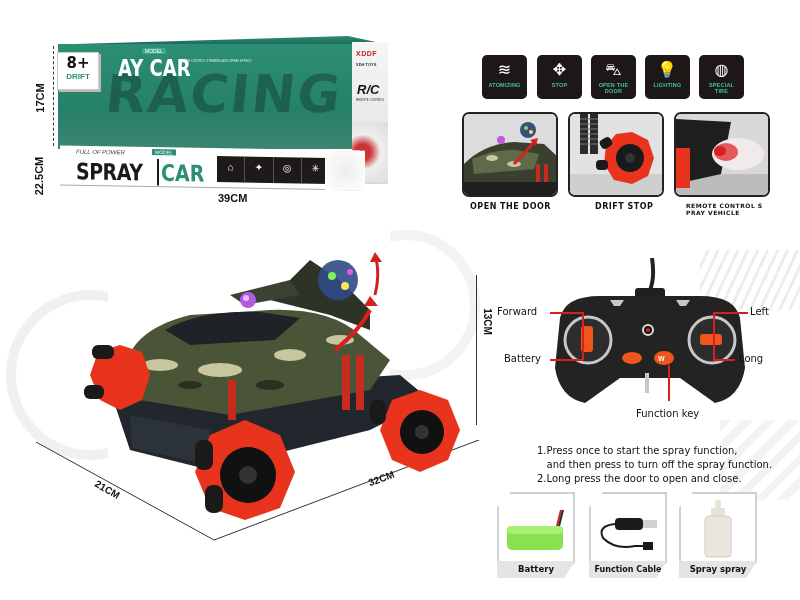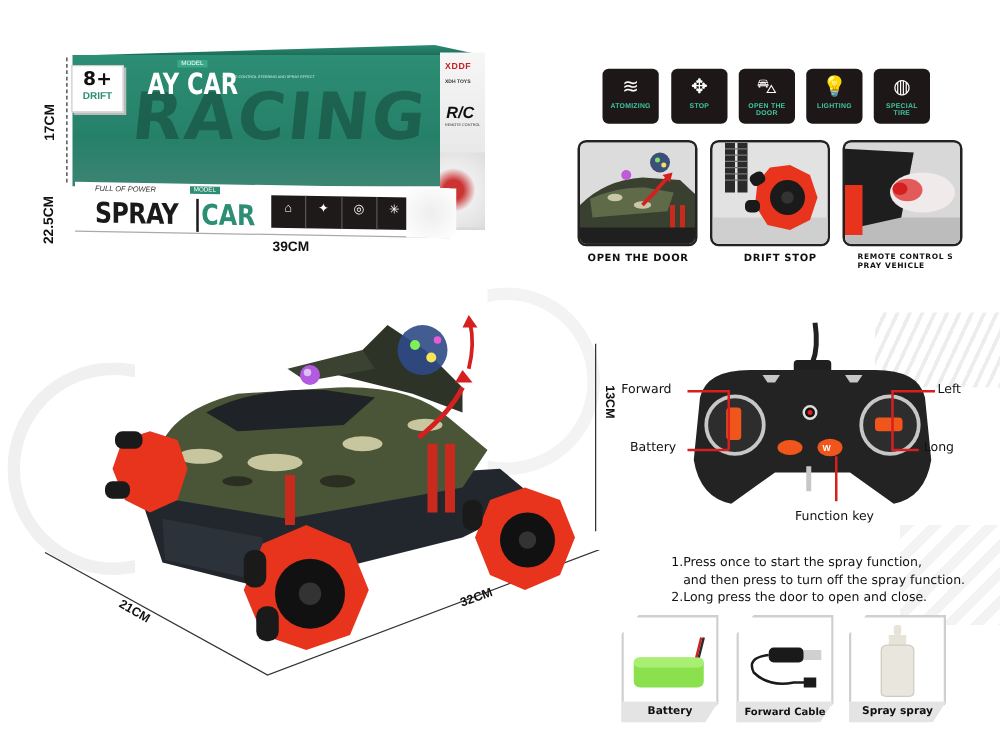--- a/index.html
+++ b/index.html
@@ -305,21 +305,21 @@
   <div class="cap">Battery</div>
 </div>
 <div class="abs acc" style="left:589px;">
   <div class="frame"></div>
   <svg class="abs" style="left:6px;top:14px;" width="66" height="50" viewBox="0 0 66 50">
     <rect x="20" y="12" width="28" height="12" rx="4" fill="#1a1a1a"></rect>
     <rect x="48" y="14" width="14" height="8" fill="#d0d0d0"></rect>
     <path d="M20 18 Q2 20 8 32 Q20 44 40 40 L50 40" stroke="#1a1a1a" stroke-width="2" fill="none"></path>
     <rect x="48" y="36" width="10" height="8" fill="#1a1a1a"></rect>
   </svg>
-  <div class="cap" style="font-size:8px;">Forward Cable</div>
+  <div class="cap" style="font-size:8px;">Function Cable</div>
 </div>
 <div class="abs acc" style="left:679px;">
   <div class="frame"></div>
   <svg class="abs" style="left:22px;top:8px;" width="34" height="58" viewBox="0 0 34 58">
     <rect x="14" y="0" width="6" height="8" rx="2" fill="#e6e3d9"></rect>
     <path d="M10 8 h14 v8 h-14z" fill="#e6e3d9"></path>
     <path d="M4 20 Q4 16 10 16 L24 16 Q30 16 30 20 L30 54 Q30 57 26 57 L8 57 Q4 57 4 54Z" fill="#e9e6dd" stroke="#cfcbc0"></path>
   </svg>
   <div class="cap">Spray spray</div>
 </div>

